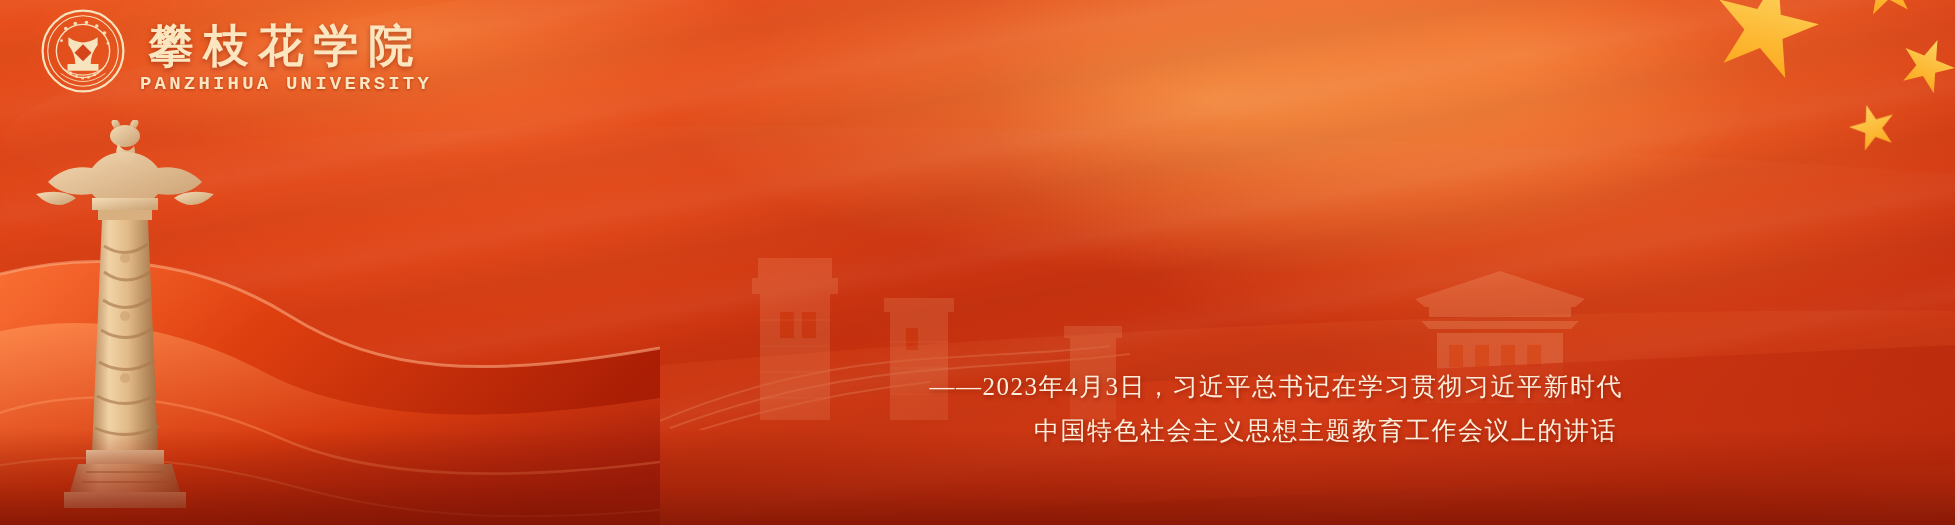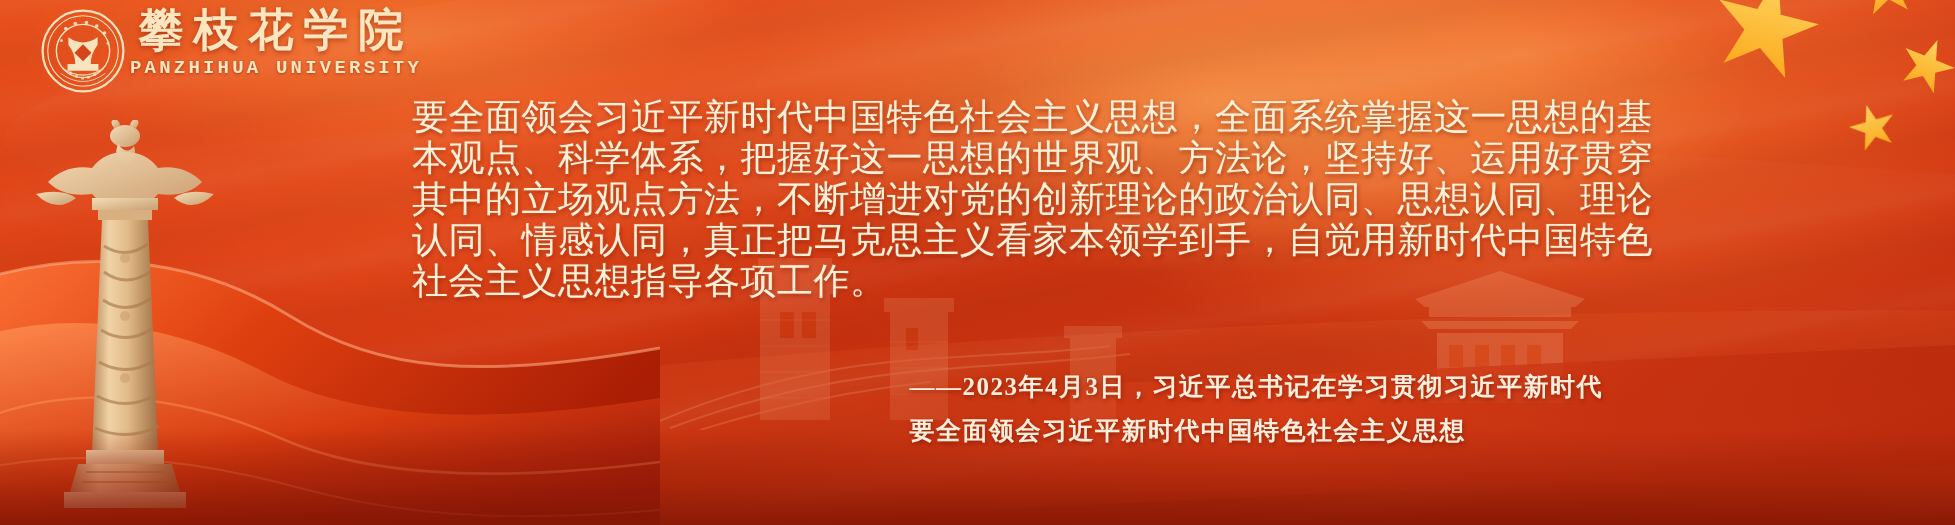--- a/index.html
+++ b/index.html
@@ -83,21 +83,21 @@
   }
   .bottom-sweep{
     position:absolute;right:0;bottom:60px;width:62%;height:120px;
     background:linear-gradient(110deg, rgba(255,90,40,0) 0%, rgba(214,60,22,.75) 45%, rgba(186,42,12,.9) 100%);
     transform:skewY(-2.6deg);transform-origin:right bottom;
   }
 
   
   .logo{
     position:absolute;left:40px;top:8px;
-    display:flex;align-items:flex-start;gap:4px;
+    display:flex;align-items:flex-end;gap:14px;
     z-index:6;
   }
   .seal{width:86px;height:86px;flex:0 0 auto;}
   .seal svg{display:block;width:100%;height:100%;}
   .logo-text{display:flex;flex-direction:column;align-items:center;line-height:1;}
   .logo-cn{
     font-family:"Liberation Serif","DejaVu Serif",serif;
     font-size:45px;font-weight:700;color:#fbe6bf;
     letter-spacing:10px;
     text-shadow:0 2px 5px rgba(110,16,0,.45);
@@ -121,22 +121,22 @@
     font-weight:500;
     color:#fdf0d6;
     line-height:41px;
     letter-spacing:.5px;
     white-space:nowrap;
     text-shadow:1px 2px 4px rgba(123,20,0,.55), 0 0 2px rgba(255,225,180,.35);
   }
 
   
   .attrib{
-    position:absolute;right:352px;top:365px;
-    z-index:6;text-align:left;font-weight:bold;
+    position:absolute;right:332px;top:365px;
+    z-index:6;text-align:right;
   }
   .aline{
     font-family:"Liberation Serif","DejaVu Serif",serif;
     font-size:25px;
     color:#fceedb;
     line-height:44px;
     letter-spacing:1.5px;
     white-space:nowrap;
     text-shadow:1px 2px 4px rgba(120,18,0,.6);
   }
@@ -338,26 +338,19 @@
           <rect x="62" y="76" width="3" height="3"></rect>
         </g>
       </svg>
     </div>
     <div class="logo-text">
       <div class="logo-cn">攀枝花学院</div>
       <div class="logo-en">PANZHIHUA UNIVERSITY</div>
     </div>
   </div>
 
-  <div class="quote">
-    <div class="qline">要全面领会习近平新时代中国特色社会主义思想，全面系统掌握这一思想的基</div>
-    <div class="qline">本观点、科学体系，把握好这一思想的世界观、方法论，坚持好、运用好贯穿</div>
-    <div class="qline">其中的立场观点方法，不断增进对党的创新理论的政治认同、思想认同、理论</div>
-    <div class="qline">认同、情感认同，真正把马克思主义看家本领学到手，自觉用新时代中国特色</div>
-    <div class="qline">社会主义思想指导各项工作。</div>
-  </div>
 
   <div class="attrib">
     <div class="aline">——2023年4月3日，习近平总书记在学习贯彻习近平新时代</div>
-    <div class="aline aline2">要全面领会习近平新时代中国特色社会主义思想</div>
+    <div class="aline aline2">中国特色社会主义思想主题教育工作会议上的讲话</div>
   </div>
 
 </div>
 
 </body></html>

